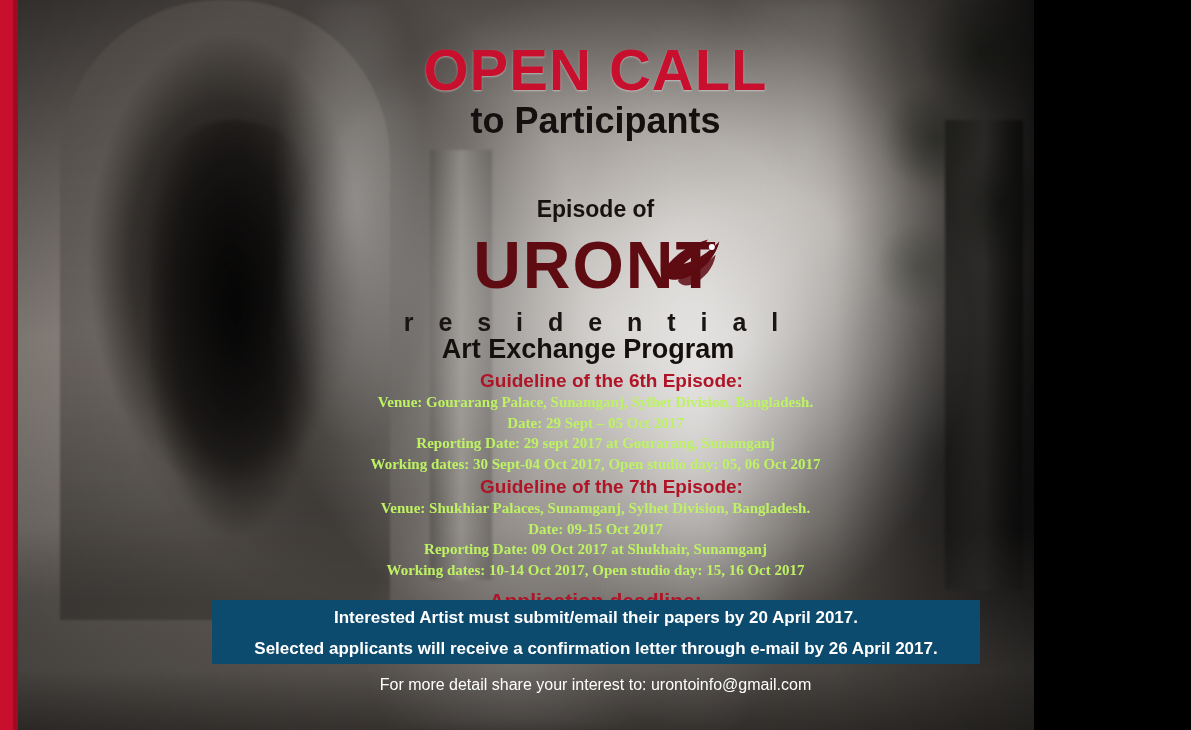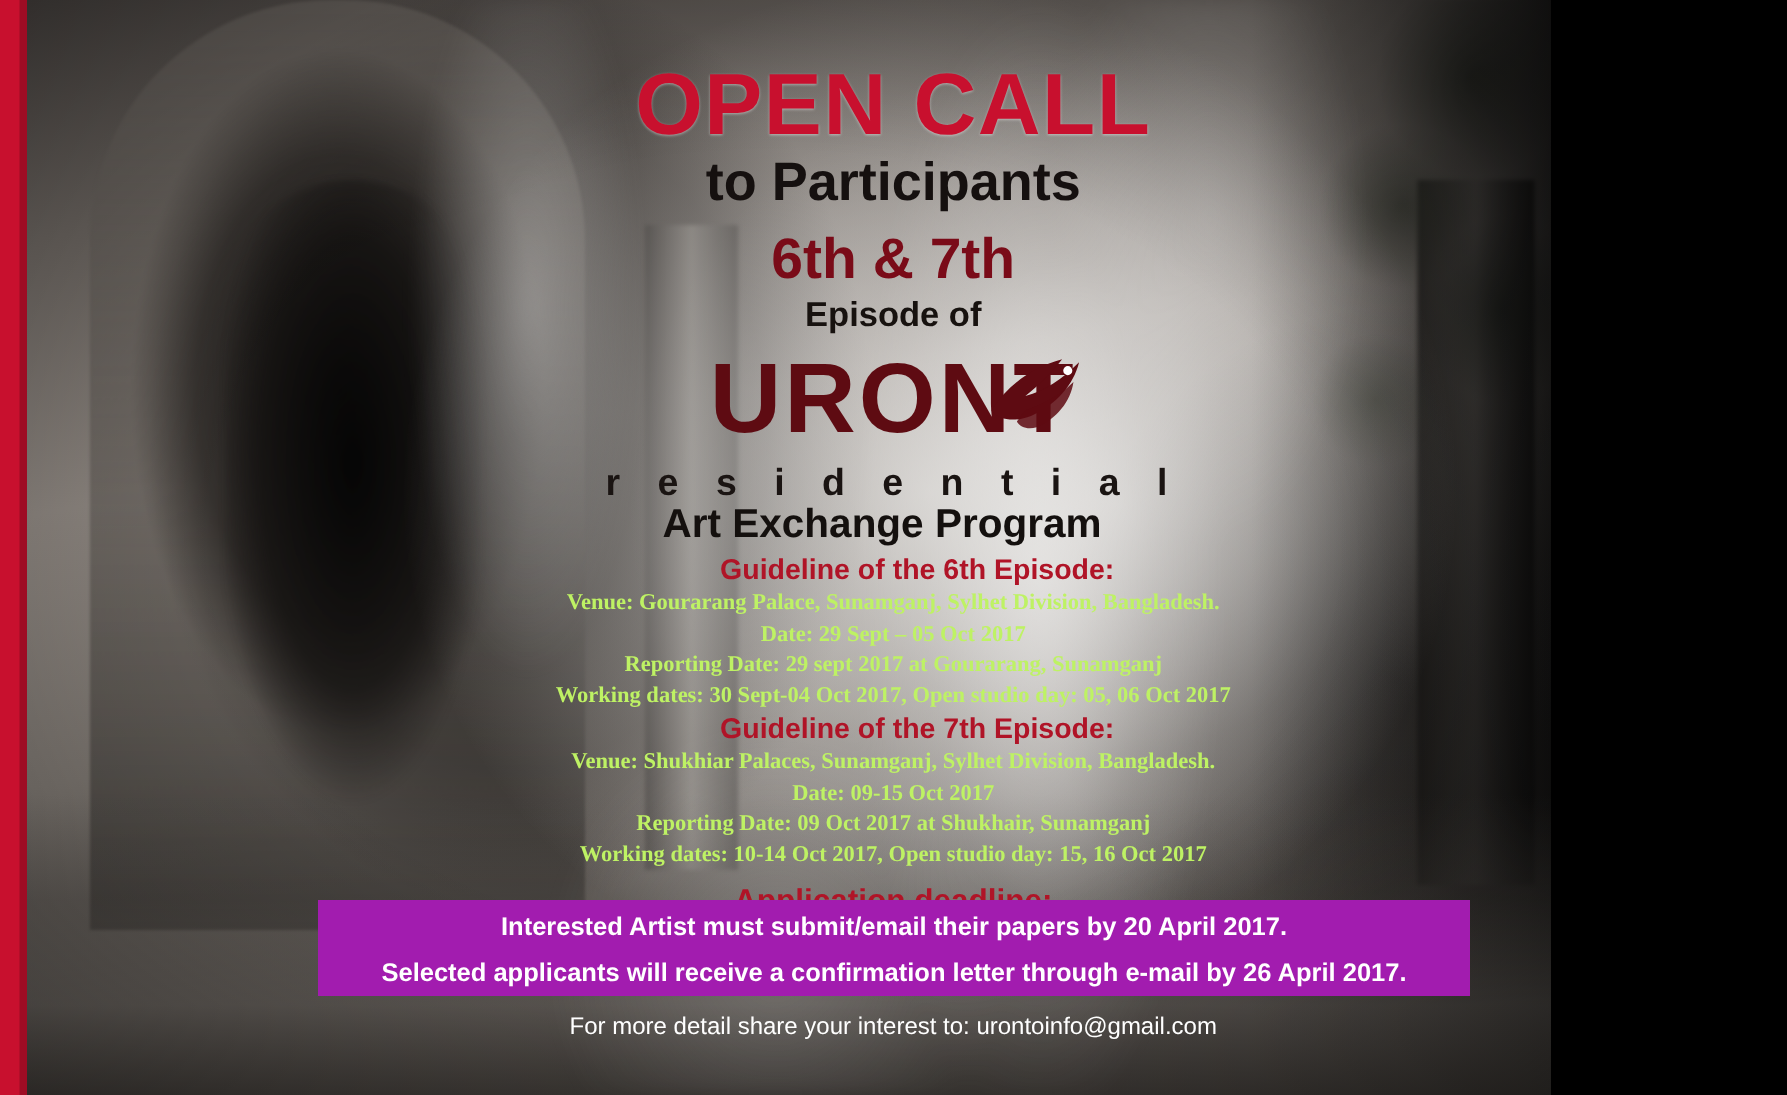--- a/index.html
+++ b/index.html
@@ -215,21 +215,21 @@
     left: 0; right: 0; top: 557px;
     font-size: 21px;
     font-weight: 600;
     color: #b01427;
     margin-top: 32px;
   }
   .deadline-band {
     position: absolute;
     left: 212px; top: 600px;
     width: 768px; height: 64px;
-    background: #a21caf;
+    background: #0c4a6e;
   }
   .deadline-band p {
     margin: 0;
     color: #ffffff;
     font-size: 17px;
     font-weight: 700;
     line-height: 31px;
   }
   .deadline-band p:first-child { padding-top: 2px; }
 
@@ -259,21 +259,20 @@
   <div class="bg-vignette"></div>
 
   <div class="left-bar">
     <div class="left-bar-inner"></div>
   </div>
 
   <div class="content">
 
     <div class="title-main">OPEN CALL</div>
     <div class="title-sub">to Participants</div>
-    <div class="episode-num">6th &amp; 7th</div>
     <div class="episode-of">Episode of</div>
 
     <div class="logo-wrap">
       <span class="logo-word">URONT</span>
     </div>
     <div class="logo-bird">
       <svg viewBox="0 0 80 70" width="76" height="66" aria-hidden="true">
         <g fill="#5e0b12">
           <path d="M6 44 C18 26, 34 14, 56 8 C48 18, 40 26, 30 34 C44 30, 56 22, 68 10 C64 26, 52 40, 34 48 C24 52, 12 52, 6 44 Z"></path>
           <path d="M30 44 C42 40, 54 34, 64 24 C62 38, 52 50, 38 56 C32 58, 26 56, 24 52 Z" opacity="0.85"></path>

